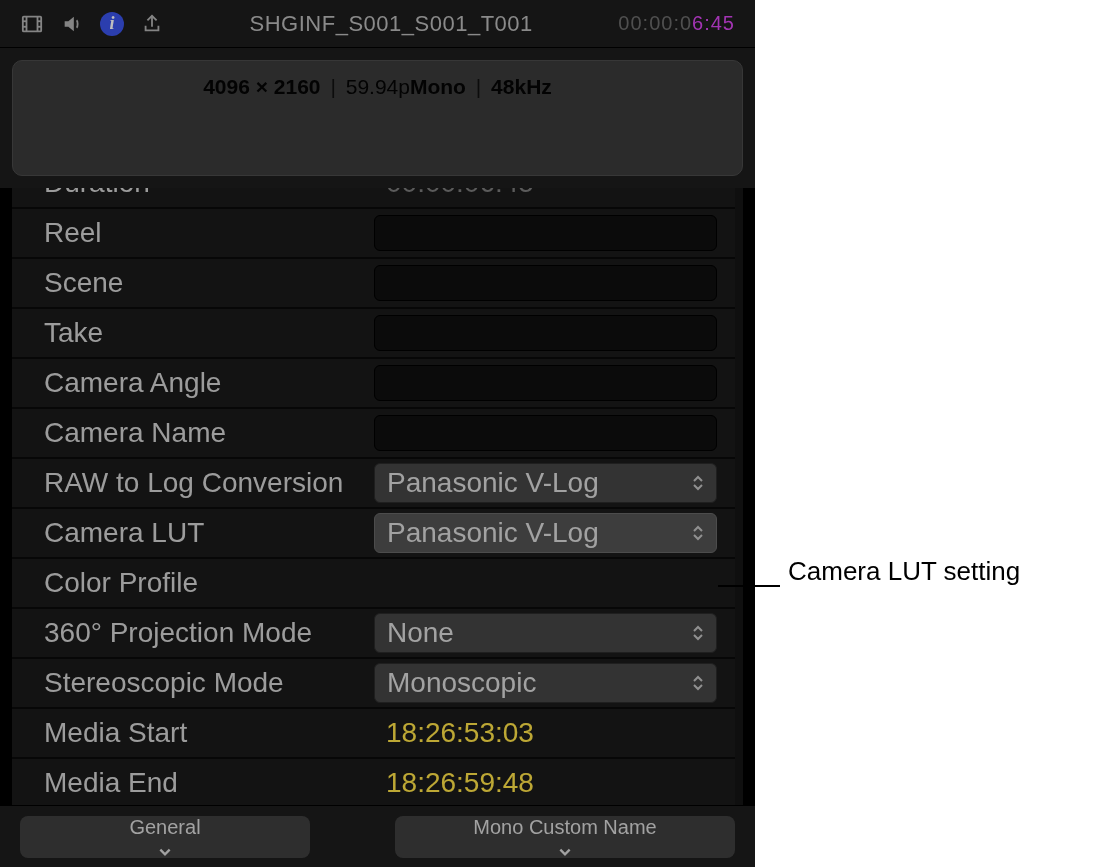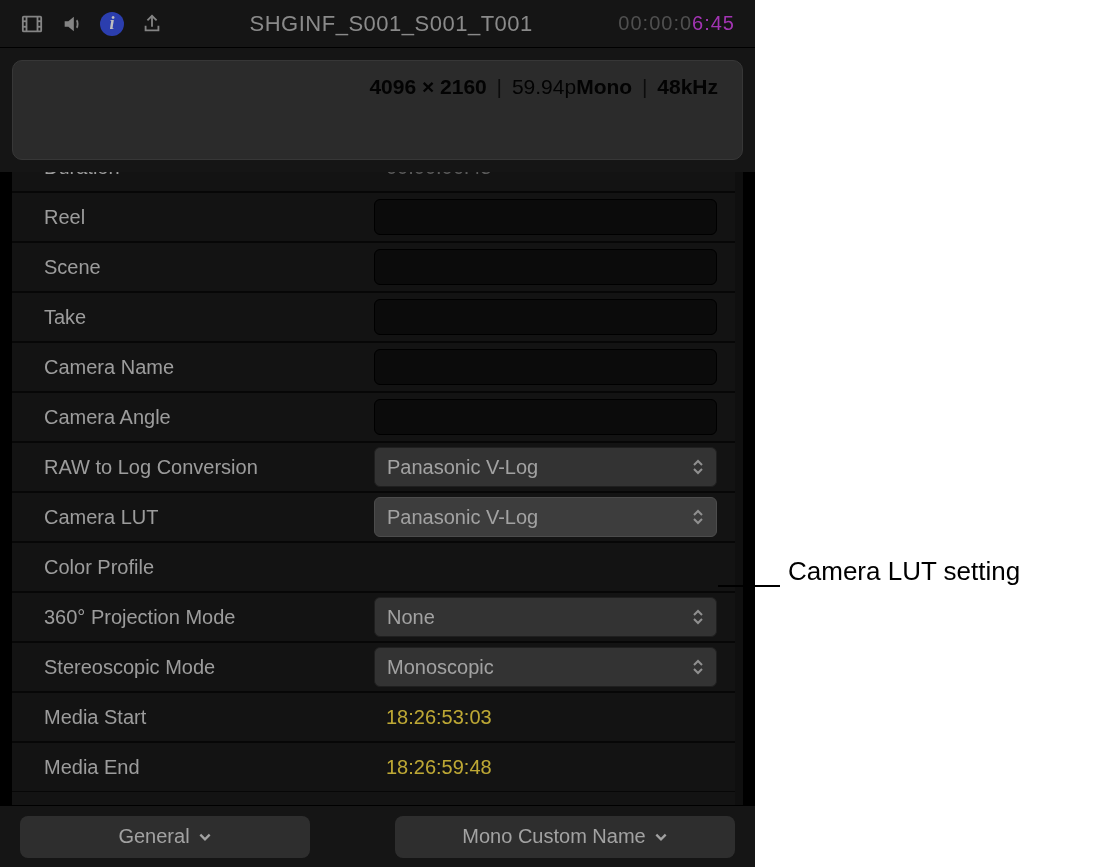--- a/index.html
+++ b/index.html
@@ -63,27 +63,27 @@
     font-size: 20px;
     letter-spacing: 1px;
   }
   .top-bar .timecode .bright { color: #d946ef; }
   
   .summary-wrap {
     padding: 12px;
     background: #1c1c1c;
   }
   .summary {
-    height: 100px;
+    height: 116px;
     background: #3a3a3a;
     border-radius: 10px;
     border: 1px solid #4a4a4a;
     padding: 14px 24px;
     display: flex;
-    justify-content: flex-end;
+    justify-content: center;
     align-items: flex-start;
     color: #040404;
     font-size: 21px;
   }
   .summary .left b, .summary .right b { font-weight: 700; }
   .summary .sep { color: #111; margin: 0 4px; }
   
   .rows-wrap {
     flex: 1;
     background: #1a1a1a;
@@ -98,21 +98,21 @@
     display: flex;
     flex-direction: column;
   }
   .row {
     display: flex;
     align-items: center;
     height: 50px;
     border-top: 1px solid #0a0a0a;
     border-bottom: 1px solid #0a0a0a;
     padding: 0 18px 0 32px;
-    font-size: 20px;
+    font-size: 28px;
     color: #d0d0d0;
   }
   .row .label { width: 330px; }
   .row .val {
     flex: 1;
     height: 36px;
     display: flex;
     align-items: center;
     padding: 0 12px;
     color: #c0c0c0;
@@ -185,20 +185,21 @@
     height: 42px;
     background: #3e3e3e;
     border-radius: 8px;
     display: flex;
     align-items: center;
     justify-content: center;
     gap: 8px;
     padding: 0 30px;
     color: #d8d8d8;
     font-size: 20px;
+    flex-direction: column;
   }
   .bottom-bar .btn svg { width: 14px; height: 10px; }
   .bottom-bar .btn.left { width: 290px; }
   .bottom-bar .btn.right { width: 340px; margin-left: auto; }
   
   .wash {
     position: absolute;
     inset: 0;
     background: rgba(0,0,0,0.25);
     pointer-events: none;
@@ -298,28 +299,28 @@
       </div>
 
       <div class="row">
         <div class="label">Take</div>
         <div class="textfield">
             <span></span>
           </div>
       </div>
 
       <div class="row">
+        <div class="label">Camera Angle</div>
+        <div class="textfield">
+            <span></span>
+          </div>
+      </div>
+
+      <div class="row">
         <div class="label">Camera Name</div>
-        <div class="textfield">
-            <span></span>
-          </div>
-      </div>
-
-      <div class="row">
-        <div class="label">Camera Angle</div>
         <div class="textfield">
             <span></span>
           </div>
       </div>
 
       <div class="row">
         <div class="label">RAW to Log Conversion</div>
         <div class="popup">
           <span>Panasonic V-Log</span>
           <span class="arrows">

